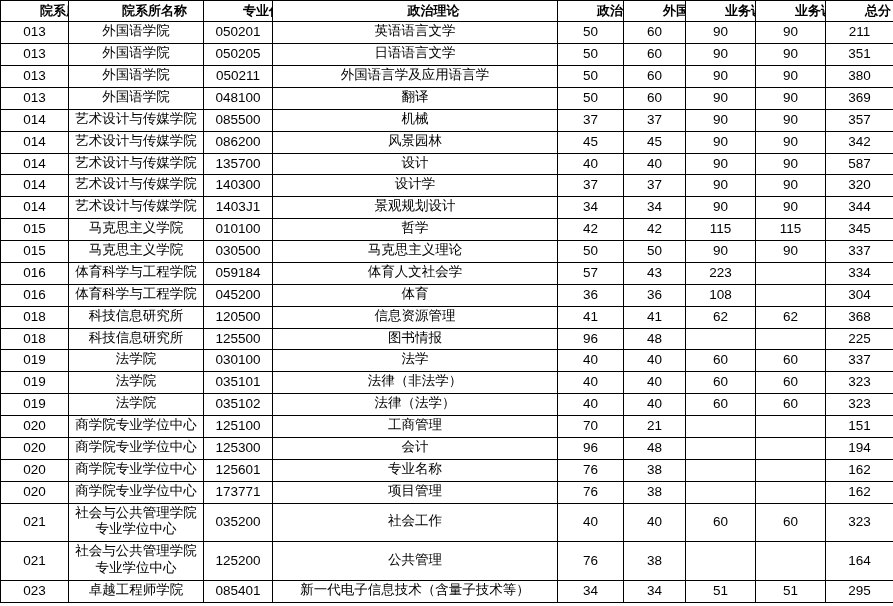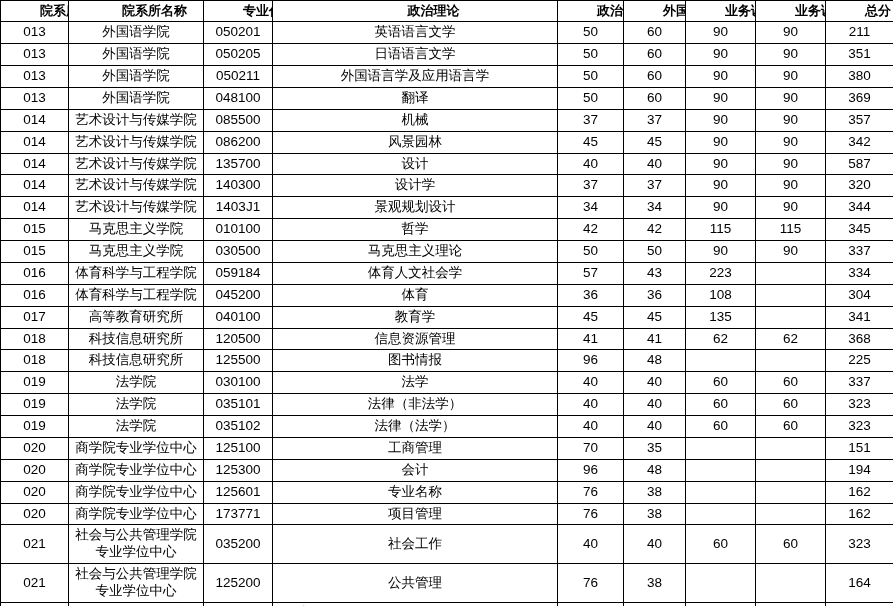--- a/index.html
+++ b/index.html
@@ -41,20 +41,21 @@
     white-space: nowrap;
   }
   #score-table th {
     font-weight: bold;
     font-size: 13px;
     padding-left: 39px;
   }
   #score-table td.wrap {
     white-space: normal;
     word-break: break-all;
+    font-family: Liberation Mono, monospace;
   }
   #score-table tr.tall td {
     height: 38px;
   }
 </style>
 </head>
 <body>
 
 <table id="score-table">
   <colgroup>
@@ -219,31 +220,20 @@
         <td class="wrap">体育科学与工程学院</td>
         <td>045200</td>
         <td class="wrap">体育</td>
         <td>36</td>
         <td>36</td>
         <td>108</td>
         <td></td>
         <td>304</td>
       </tr>
       <tr>
-        <td>017</td>
-        <td class="wrap">高等教育研究所</td>
-        <td>040100</td>
-        <td class="wrap">教育学</td>
-        <td>45</td>
-        <td>45</td>
-        <td>135</td>
-        <td></td>
-        <td>341</td>
-      </tr>
-      <tr>
         <td>018</td>
         <td class="wrap">科技信息研究所</td>
         <td>120500</td>
         <td class="wrap">信息资源管理</td>
         <td>41</td>
         <td>41</td>
         <td>62</td>
         <td>62</td>
         <td>368</td>
       </tr>
@@ -290,21 +280,21 @@
         <td>60</td>
         <td>60</td>
         <td>323</td>
       </tr>
       <tr>
         <td>020</td>
         <td class="wrap">商学院专业学位中心</td>
         <td>125100</td>
         <td class="wrap">工商管理</td>
         <td>70</td>
-        <td>35</td>
+        <td>21</td>
         <td></td>
         <td></td>
         <td>151</td>
       </tr>
       <tr>
         <td>020</td>
         <td class="wrap">商学院专业学位中心</td>
         <td>125300</td>
         <td class="wrap">会计</td>
         <td>96</td>

